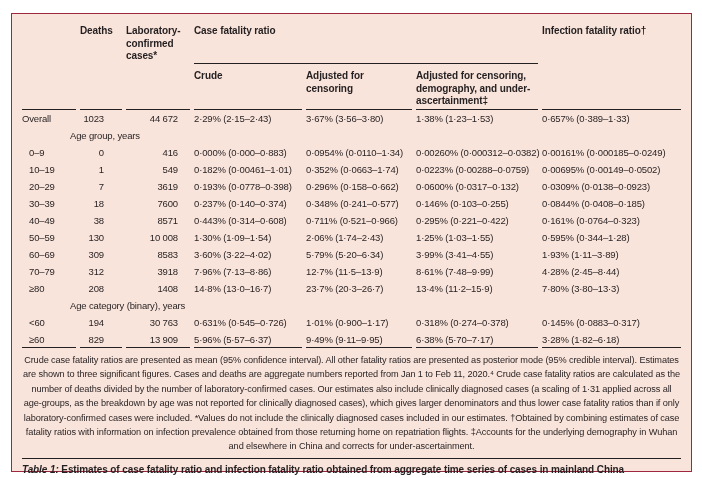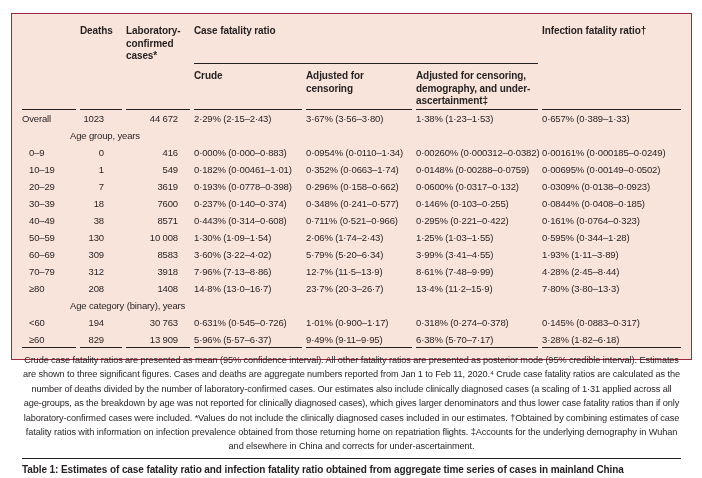--- a/index.html
+++ b/index.html
@@ -12,21 +12,21 @@
     position:relative;
     width:702px;height:478px;
     background:#ffffff;
     font-family:"Liberation Sans",sans-serif;
     color:var(--ink);
     overflow:hidden;
   }
   .panel{
     position:absolute;
     left:11px;top:13px;
-    width:681px;height:347px;
+    width:681px;height:459px;
     box-sizing:border-box;
     background:var(--panel-bg);
     border:1.6px solid var(--border-red);
     padding:8px 10px 0 10px;
   }
   .tbl{
     display:grid;
     grid-template-columns:54px 42px 64px 108px 106px 122px 1fr;
     grid-template-rows:42px 46px;
     grid-auto-rows:17px;
@@ -70,21 +70,21 @@
   }
   .caption-wrap{
     border-top:1.5px solid var(--ink);
     margin-top:4px;
     padding-top:4px;
     font-size:10px;
     font-weight:700;
     letter-spacing:-0.1px;
     line-height:13px;
   }
-  .caption-label{text-align:right;}
+  .caption-label{font-style:italic;text-align:right;}
 </style>
 </head>
 <body>
 
 <div class="page">
   <div class="panel">
 
     <div class="tbl" id="tbl">
       <div class="h hb h-label"></div>
       <div class="h hb h-deaths">Deaths</div>
@@ -108,21 +108,21 @@
         <div class="c num cases">416</div>
         <div class="c ">0·000% (0·000–0·883)</div>
         <div class="c ">0·0954% (0·0110–1·34)</div>
         <div class="c ">0·00260% (0·000312–0·0382)</div>
         <div class="c ">0·00161% (0·000185–0·0249)</div>
         <div class="c lbl ind">10–19</div>
         <div class="c num deaths">1</div>
         <div class="c num cases">549</div>
         <div class="c ">0·182% (0·00461–1·01)</div>
         <div class="c ">0·352% (0·0663–1·74)</div>
-        <div class="c ">0·0148% (0·00288–0·0759)</div>
+        <div class="c ">0·0223% (0·00288–0·0759)</div>
         <div class="c ">0·00695% (0·00149–0·0502)</div>
         <div class="c lbl ind">20–29</div>
         <div class="c num deaths">7</div>
         <div class="c num cases">3619</div>
         <div class="c ">0·193% (0·0778–0·398)</div>
         <div class="c ">0·296% (0·158–0·662)</div>
         <div class="c ">0·0600% (0·0317–0·132)</div>
         <div class="c ">0·0309% (0·0138–0·0923)</div>
         <div class="c lbl ind">30–39</div>
         <div class="c num deaths">18</div>

